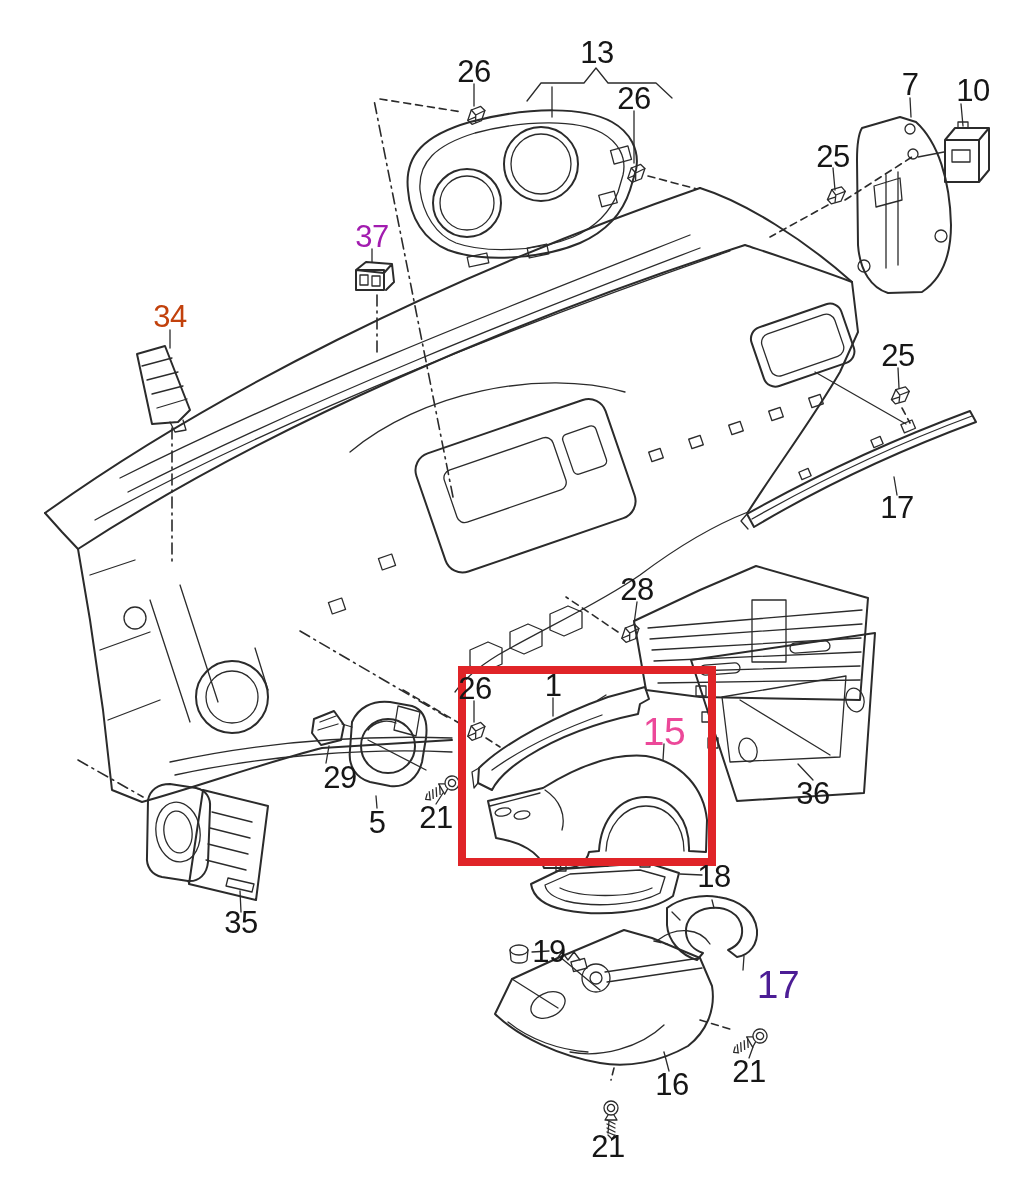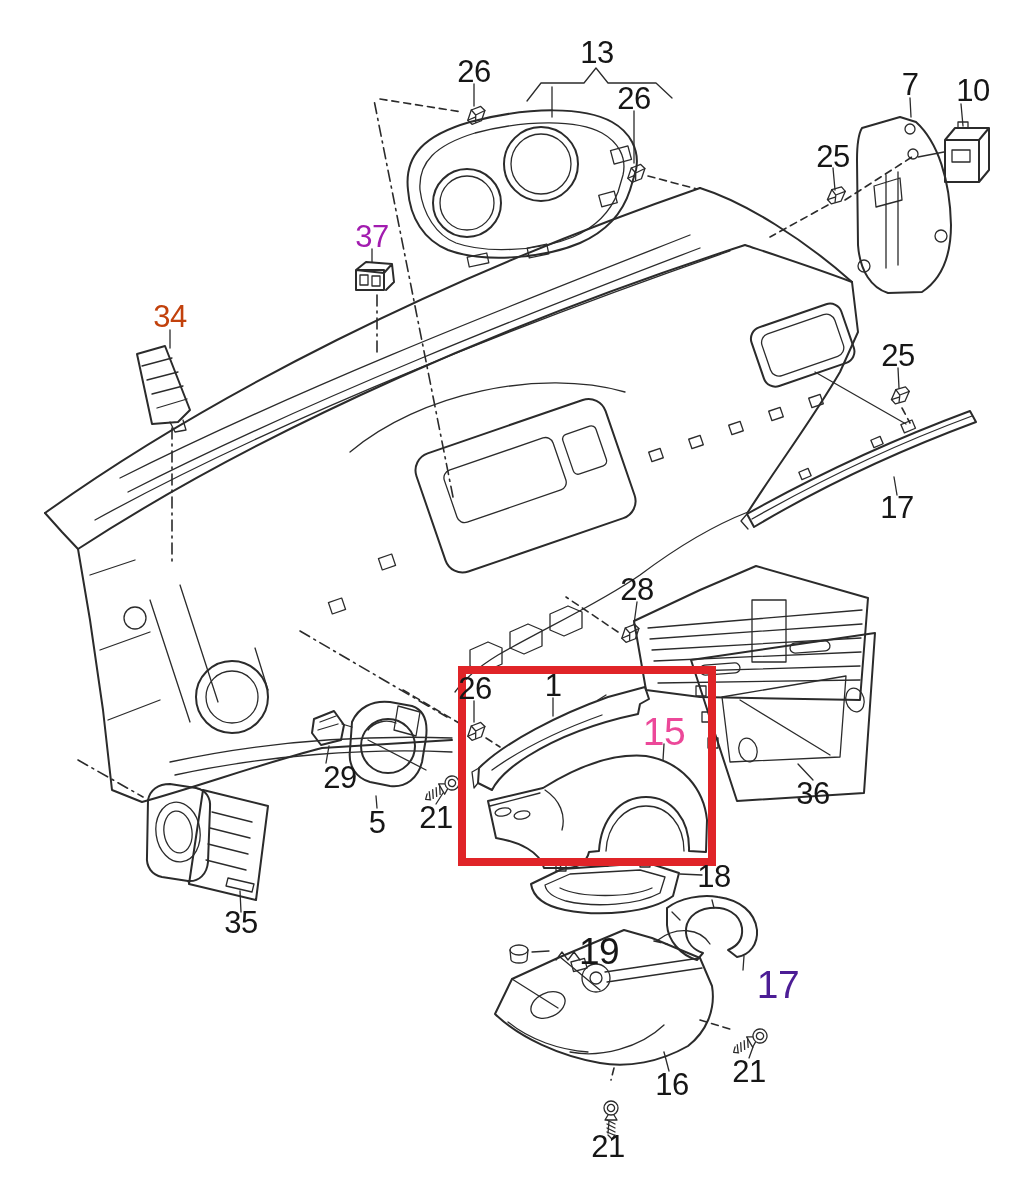--- a/index.html
+++ b/index.html
@@ -281,19 +281,19 @@
       <div class="part-label" style="left: 637px; top: 589px; color: rgb(22, 22, 22); font-size: 31px;">28</div>
       <div class="part-label" style="left: 475px; top: 688px; color: rgb(22, 22, 22); font-size: 31px;">26</div>
       <div class="part-label" style="left: 553px; top: 685px; color: rgb(22, 22, 22); font-size: 31px;">1</div>
       <div class="part-label" style="left: 664px; top: 731px; color: #ec4899; font-size: 39px; text-align: right;">15</div>
       <div class="part-label" style="left: 813px; top: 793px; color: rgb(22, 22, 22); font-size: 31px;">36</div>
       <div class="part-label" style="left: 326px; top: 777px; color: rgb(22, 22, 22); font-size: 31px; margin-left: 14px;">29</div>
       <div class="part-label" style="left: 377px; top: 822px; color: rgb(22, 22, 22); font-size: 31px;">5</div>
       <div class="part-label" style="left: 436px; top: 817px; color: rgb(22, 22, 22); font-size: 31px;">21</div>
       <div class="part-label" style="left: 714px; top: 876px; color: rgb(22, 22, 22); font-size: 31px; text-align: center;">18</div>
       <div class="part-label" style="left: 241px; top: 922px; color: rgb(22, 22, 22); font-size: 31px;">35</div>
-      <div class="part-label" style="left: 599px; top: 951px; color: rgb(22, 22, 22); font-size: 37px;">19</div>
+      <div class="part-label" style="left: 549px; top: 951px; color: rgb(22, 22, 22); font-size: 31px;">19</div>
       <div class="part-label" style="left: 778px; top: 984px; color: #4c1d95; font-size: 39px;">17</div>
       <div class="part-label" style="left: 749px; top: 1071px; color: rgb(22, 22, 22); font-size: 31px;">21</div>
       <div class="part-label" style="left: 672px; top: 1084px; color: rgb(22, 22, 22); font-size: 31px;">16</div>
       <div class="part-label" style="left: 608px; top: 1146px; color: rgb(22, 22, 22); font-size: 31px;">21</div>
     </div>
 </div>
 
 </body></html>

